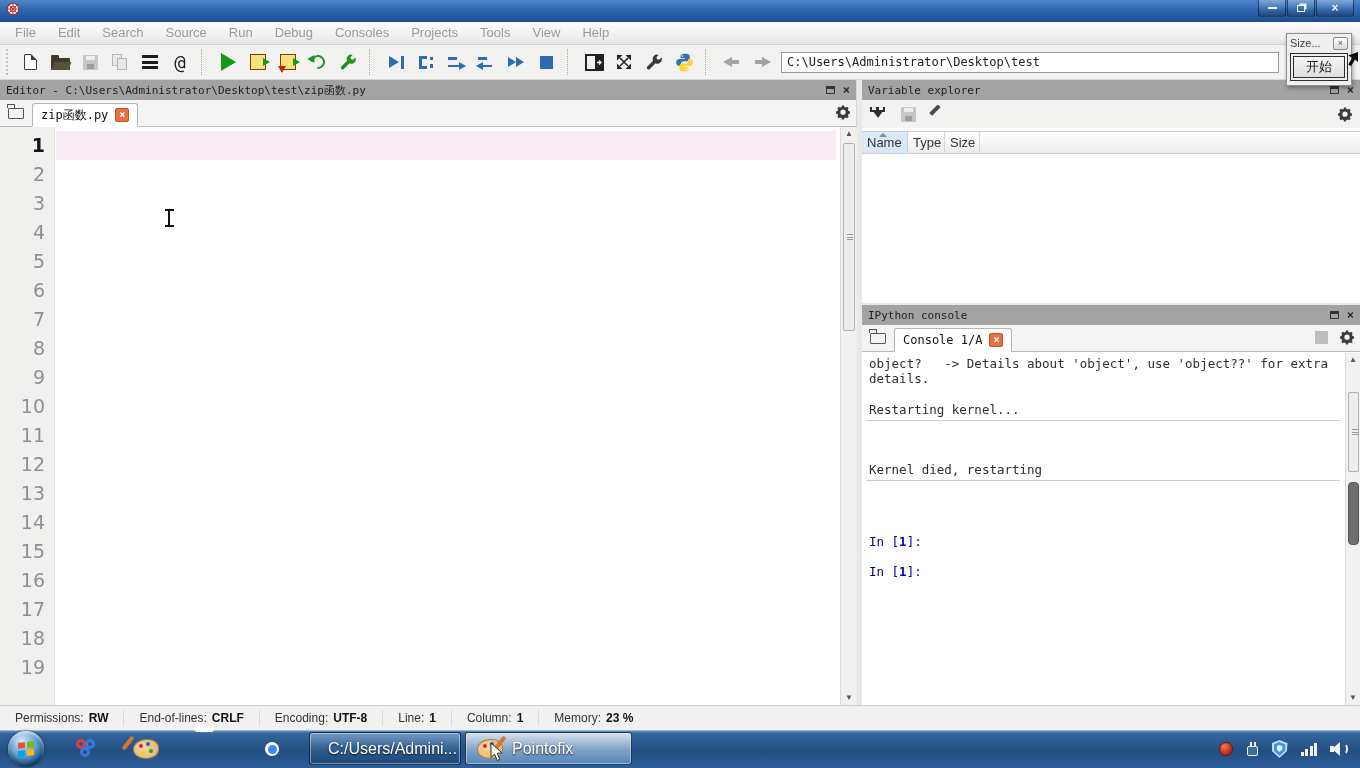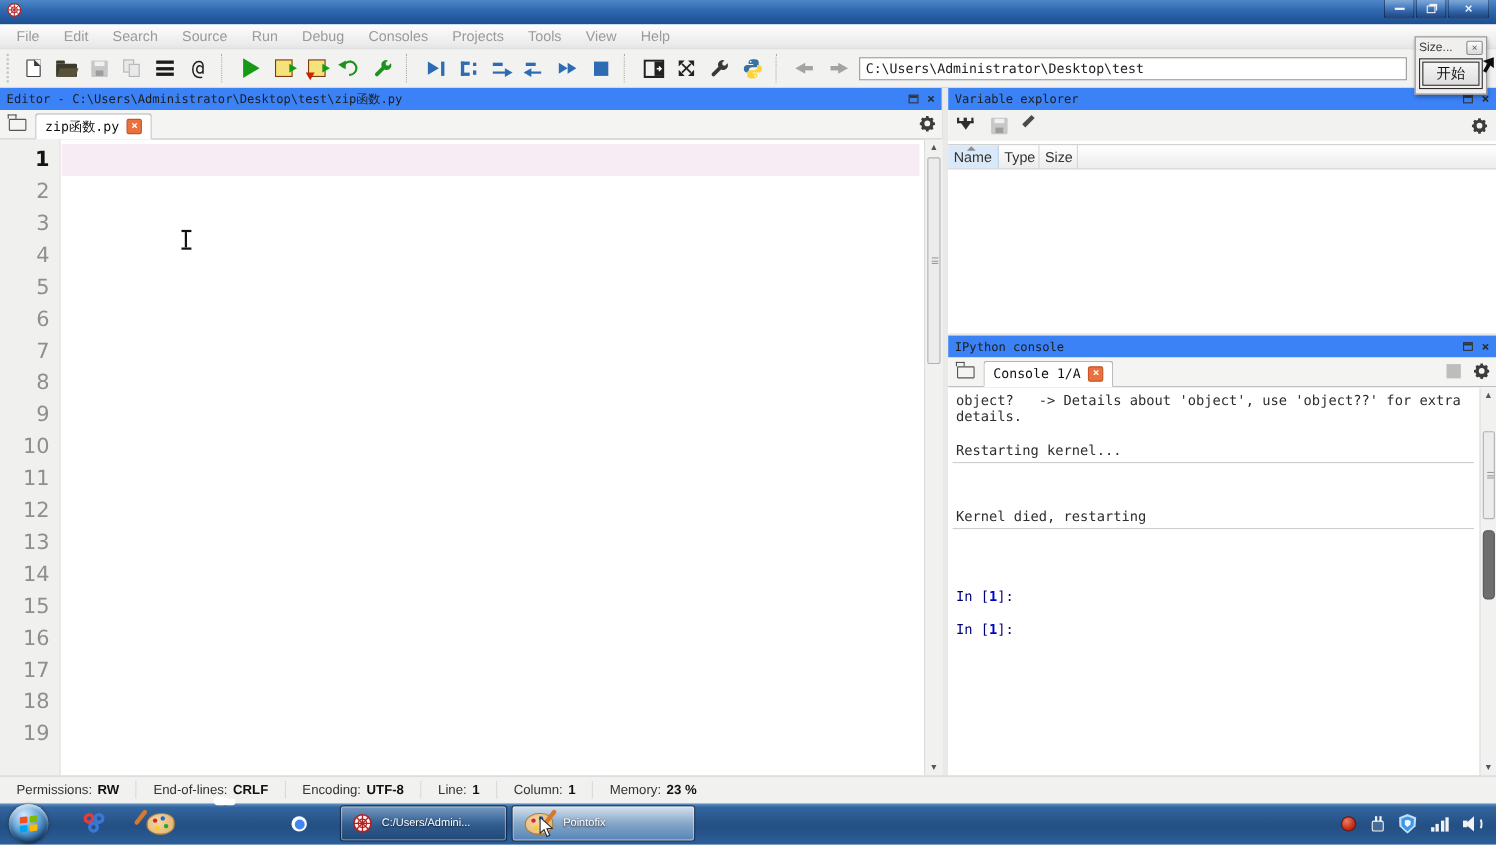--- a/index.html
+++ b/index.html
@@ -56,21 +56,21 @@
 .sq-b{width:13px;height:13px;background:#2d6cb2}
 .sq-gray{width:13px;height:13px;background:#bdbdbd}
 .address{width:498px;height:21px;border:1px solid #9a9a9a;background:#fff;font:12px "DejaVu Sans Mono",monospace;color:#222;padding:0 5px;margin-left:4px}
 .navarrow{position:relative;width:18px;height:10px}
 .navarrow .tail{position:absolute;top:3px;width:9px;height:4px;background:#a3a3a3}
 .navarrow .hd{position:absolute;top:0;width:0;height:0;border-top:5px solid transparent;border-bottom:5px solid transparent}
 .navarrow.back .tail{right:2px}.navarrow.back .hd{left:0;border-right:9px solid #a3a3a3}
 .navarrow.fwd .tail{left:2px}.navarrow.fwd .hd{right:0;border-left:9px solid #a3a3a3}
 
 .pane{position:absolute;background:#fff}
-.pane-header{height:20px;background:#3b82f6;display:flex;align-items:center;padding:0 6px;font:11px "DejaVu Sans Mono",monospace;color:#1d1d1d}
+.pane-header{height:20px;background:#a3a3a3;display:flex;align-items:center;padding:0 6px;font:11px "DejaVu Sans Mono",monospace;color:#1d1d1d}
 .ph-icons{margin-left:auto;display:flex;gap:8px;align-items:center}
 .und{width:9px;height:8px;border:1.2px solid #333;position:relative}
 .und::before{content:"";position:absolute;top:0;left:0;right:0;height:2px;background:#333}
 .xglyph{font-size:12px;font-weight:bold;color:#2a2a2a;line-height:1}
 .tabbar{height:27px;background:#f4f4f3;border-bottom:1px solid #b9b9b9;display:flex;align-items:flex-end;padding:0 4px;position:relative}
 .fldo{width:16px;height:11px;border:1.6px solid #555;border-radius:1px;position:relative;margin:0 8px 7px 4px}
 .fldo::before{content:"";position:absolute;top:-4.6px;left:-1.6px;width:6px;height:3px;border:1.6px solid #555;border-bottom:none}
 .tab{height:24px;background:#fff;border:1px solid #b5b5b5;border-bottom:1px solid #fff;border-radius:3px 3px 0 0;display:flex;align-items:center;gap:7px;padding:0 8px;font:12px "DejaVu Sans Mono",monospace;color:#111;margin-bottom:-1px}
 .tabclose{width:14px;height:14px;background:#e9713f;border:1px solid #c55526;border-radius:2px;color:#fff;font-size:10px;font-weight:bold;line-height:12px;text-align:center}
 .gear{display:block}
@@ -135,21 +135,21 @@
 .rings i.b2{left:7px;top:12px}
 .palette{position:relative}
 .pal-body{position:absolute;left:1px;top:4px;width:26px;height:20px;background:radial-gradient(circle at 40% 40%,#f4d7a4,#dfae6b);border-radius:55% 45% 50% 50%;border:1px solid #a97f3f}
 .pal-dots{position:absolute;left:7px;top:9px;width:4px;height:4px;border-radius:50%;background:#d23;box-shadow:7px -2px 0 #26c, 10px 5px 0 #2a2, 2px 7px 0 #fc2}
 .pal-brush{position:absolute;right:2px;top:0;width:4px;height:16px;background:#d8782a;border-radius:2px;transform:rotate(38deg)}
 .cloudb{border-radius:50%;background:linear-gradient(160deg,#6cb4f2,#1c66cf);position:relative;overflow:hidden}
 .cloudb::after{content:"";position:absolute;left:4px;bottom:3px;width:13px;height:8px;background:#fff;border-radius:8px;box-shadow:8px 1px 0 -1px #fff}
 .chrome{border-radius:50%;background:conic-gradient(from -45deg,#ea4335 0 120deg,#fbbc05 0 240deg,#34a853 0 360deg);position:relative}
 .chrome::before{content:"";position:absolute;left:7px;top:7px;width:14px;height:14px;border-radius:50%;background:#fff}
 .chrome::after{content:"";position:absolute;left:9.5px;top:9.5px;width:9px;height:9px;border-radius:50%;background:#4285f4}
-.taskbtn{position:absolute;top:2px;height:33px;border-radius:3px;border:1px solid rgba(15,35,65,.85);display:flex;align-items:center;gap:8px;padding:0 10px;color:#fff;font-size:10px;text-shadow:0 1px 2px rgba(0,0,0,.85);box-shadow:inset 0 0 0 1px rgba(255,255,255,.4)}
+.taskbtn{position:absolute;top:2px;height:33px;border-radius:3px;border:1px solid rgba(15,35,65,.85);display:flex;align-items:center;gap:8px;padding:0 10px;color:#fff;font-size:16px;text-shadow:0 1px 2px rgba(0,0,0,.85);box-shadow:inset 0 0 0 1px rgba(255,255,255,.4)}
 .spyder-task{left:309px;width:152px;background:linear-gradient(180deg,rgba(255,255,255,.34),rgba(130,175,225,.2) 45%,rgba(8,28,58,.3))}
 .pointofix-task{left:465px;width:167px;background:linear-gradient(180deg,rgba(255,255,255,.8),rgba(210,232,250,.6) 45%,rgba(140,185,235,.45))}
 .tray{position:absolute;right:10px;top:0;height:38px;display:flex;align-items:center;gap:13px}
 .recdot{width:14px;height:14px;border-radius:50%;background:radial-gradient(circle at 35% 30%,#f07a60,#c1301c 60%,#8c1a0c);border:1px solid #6e140a}
 .plug{position:relative;width:13px;height:14px}
 .plug .b{position:absolute;left:1px;bottom:0;width:11px;height:10px;border:1.6px solid #f2f2f2;border-radius:2px;background:rgba(255,255,255,.15)}
 .plug .p1,.plug .p2{position:absolute;top:0;width:2px;height:5px;background:#f2f2f2}
 .plug .p1{left:4px}.plug .p2{left:8px}
 .shield{width:16px;height:18px;background:#bfe0f8;clip-path:polygon(50% 0,100% 18%,96% 62%,50% 100%,4% 62%,0 18%);position:relative}
 .shield::before{content:"";position:absolute;left:2px;top:2px;width:12px;height:14px;background:#3f96e4;clip-path:polygon(50% 0,100% 18%,96% 62%,50% 100%,4% 62%,0 18%)}

